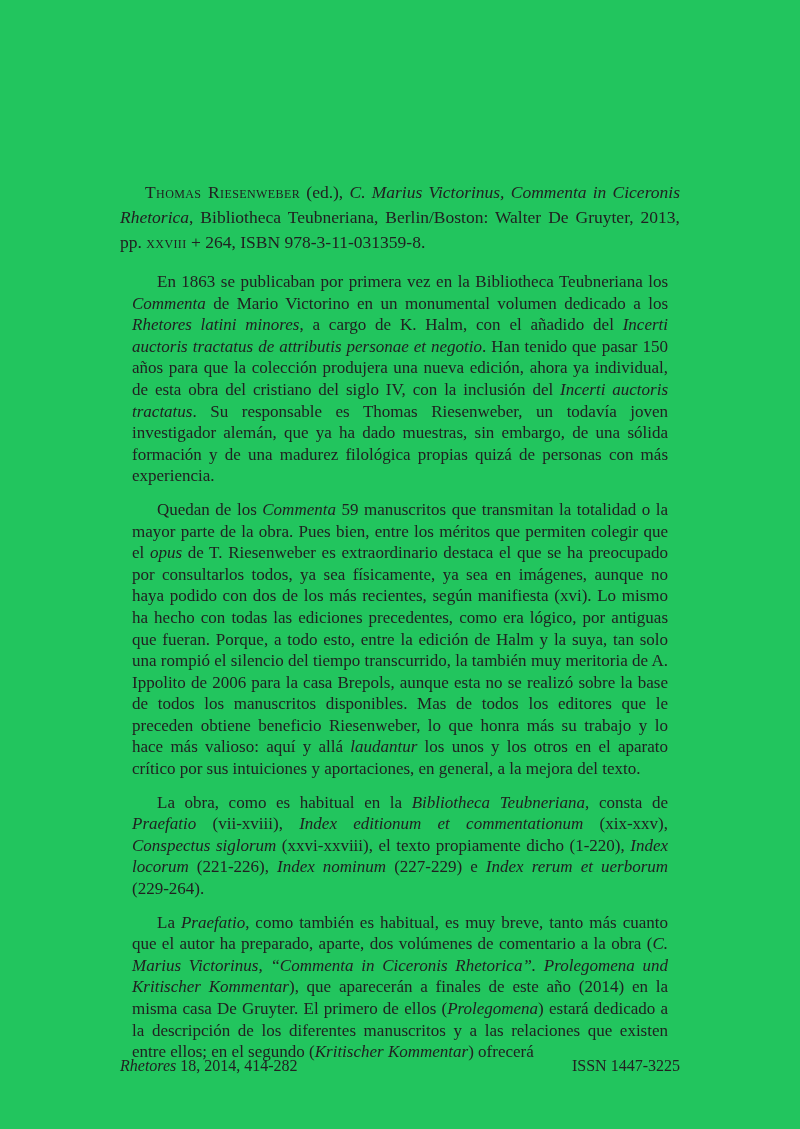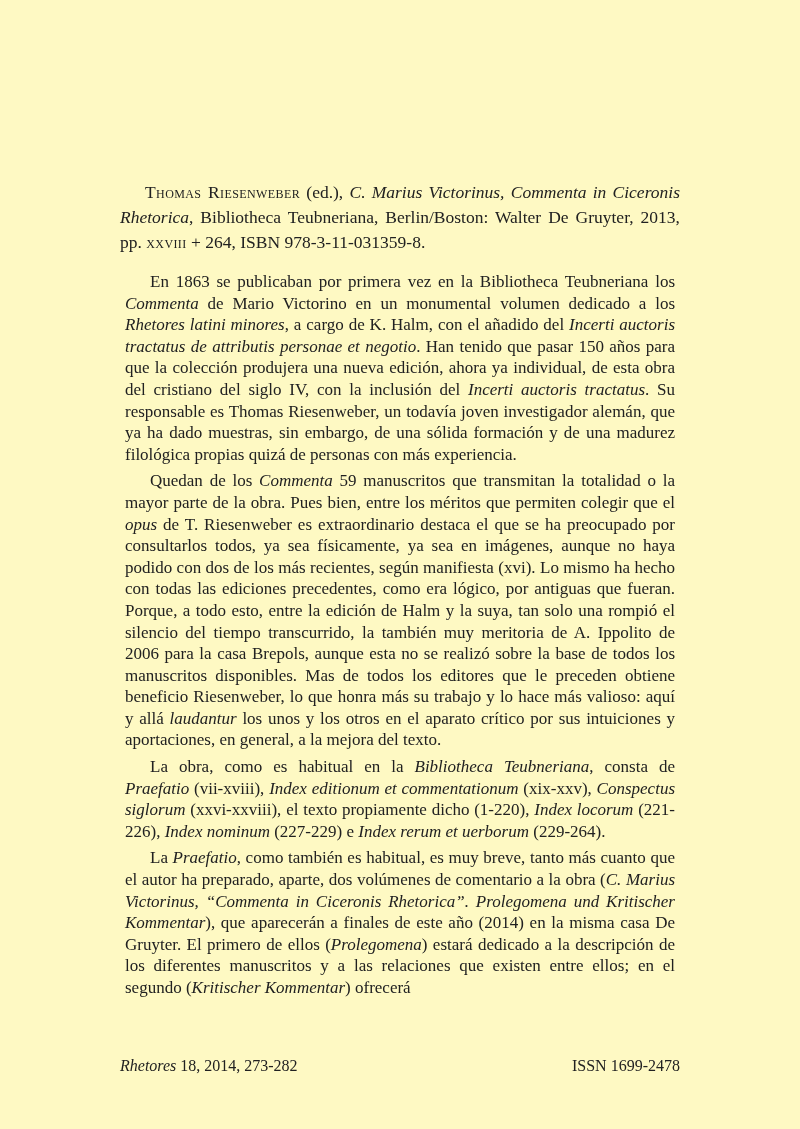--- a/index.html
+++ b/index.html
@@ -11,37 +11,37 @@
     width: 800px;
     height: 1129px;
     position: relative;
     overflow: hidden;
     font-family: "Liberation Serif", "DejaVu Serif", serif;
     color: #212121;
   }
   .page {
     position: absolute;
     inset: 0;
-    background: #fef9c3;
+    background: #22c55e;
   }
   .text-block {
     position: absolute;
     left: 120px;
     width: 560px;
     top: 180px;
   }
   .citation {
     margin: 0 0 16px 0;
     font-size: 17.5px;
     line-height: 25px;
     text-align: justify;
     text-indent: 25px;
   }
   .para {
-    margin: 5px;
+    margin: 12px;
     font-size: 17px;
     line-height: 21.6px;
     text-align: justify;
     text-indent: 25px;
   }
   .run-roman { font-style: normal; }
   .run-italic { font-style: italic; }
   .run-smallcaps { font-variant: small-caps; letter-spacing: 0.4px; }
   .footer {
     position: absolute;
@@ -61,16 +61,16 @@
   <main class="text-block">
     <p class="citation"><span class="run-smallcaps">Thomas Riesenweber</span><span class="run-roman"> (ed.), </span><span class="run-italic">C. Marius Victorinus, Commenta in Ciceronis Rhetorica</span><span class="run-roman">, Bibliotheca Teubneriana, Berlin/Boston: Walter De Gruyter, 2013, pp. </span><span class="run-smallcaps">xxviii</span><span class="run-roman"> + 264, ISBN 978-3-11-031359-8.</span></p>
     <div>
       <p class="para"><span class="run-roman">En 1863 se publicaban por primera vez en la Bibliotheca Teubneriana los </span><span class="run-italic">Commenta</span><span class="run-roman"> de Mario Victorino en un monumental volumen dedicado a los </span><span class="run-italic">Rhetores latini minores</span><span class="run-roman">, a cargo de K. Halm, con el añadido del </span><span class="run-italic">Incerti auctoris tractatus de attributis personae et negotio</span><span class="run-roman">. Han tenido que pasar 150 años para que la colección produjera una nueva edición, ahora ya individual, de esta obra del cristiano del siglo IV, con la inclusión del </span><span class="run-italic">Incerti auctoris tractatus</span><span class="run-roman">. Su responsable es Thomas Riesenweber, un todavía joven investigador alemán, que ya ha dado muestras, sin embargo, de una sólida formación y de una madurez filológica propias quizá de personas con más experiencia.</span></p>
       <p class="para"><span class="run-roman">Quedan de los </span><span class="run-italic">Commenta</span><span class="run-roman"> 59 manuscritos que transmitan la totalidad o la mayor parte de la obra. Pues bien, entre los méritos que permiten colegir que el </span><span class="run-italic">opus</span><span class="run-roman"> de T. Riesenweber es extraordinario destaca el que se ha preocupado por consultarlos todos, ya sea físicamente, ya sea en imágenes, aunque no haya podido con dos de los más recientes, según manifiesta (xvi). Lo mismo ha hecho con todas las ediciones precedentes, como era lógico, por antiguas que fueran. Porque, a todo esto, entre la edición de Halm y la suya, tan solo una rompió el silencio del tiempo transcurrido, la también muy meritoria de A. Ippolito de 2006 para la casa Brepols, aunque esta no se realizó sobre la base de todos los manuscritos disponibles. Mas de todos los editores que le preceden obtiene beneficio Riesenweber, lo que honra más su trabajo y lo hace más valioso: aquí y allá </span><span class="run-italic">laudantur</span><span class="run-roman"> los unos y los otros en el aparato crítico por sus intuiciones y aportaciones, en general, a la mejora del texto.</span></p>
       <p class="para"><span class="run-roman">La obra, como es habitual en la </span><span class="run-italic">Bibliotheca Teubneriana</span><span class="run-roman">, consta de </span><span class="run-italic">Praefatio</span><span class="run-roman"> (vii-xviii), </span><span class="run-italic">Index editionum et commentationum</span><span class="run-roman"> (xix-xxv), </span><span class="run-italic">Conspectus siglorum</span><span class="run-roman"> (xxvi-xxviii), el texto propiamente dicho (1-220), </span><span class="run-italic">Index locorum</span><span class="run-roman"> (221-226), </span><span class="run-italic">Index nominum</span><span class="run-roman"> (227-229) e </span><span class="run-italic">Index rerum et uerborum</span><span class="run-roman"> (229-264).</span></p>
       <p class="para"><span class="run-roman">La </span><span class="run-italic">Praefatio</span><span class="run-roman">, como también es habitual, es muy breve, tanto más cuanto que el autor ha preparado, aparte, dos volúmenes de comentario a la obra (</span><span class="run-italic">C. Marius Victorinus, “Commenta in Ciceronis Rhetorica”. Prolegomena und Kritischer Kommentar</span><span class="run-roman">), que aparecerán a finales de este año (2014) en la misma casa De Gruyter. El primero de ellos (</span><span class="run-italic">Prolegomena</span><span class="run-roman">) estará dedicado a la descripción de los diferentes manuscritos y a las relaciones que existen entre ellos; en el segundo (</span><span class="run-italic">Kritischer Kommentar</span><span class="run-roman">) ofrecerá</span></p>
     </div>
   </main>
   <footer class="footer">
-    <span><span class="run-italic">Rhetores</span><span class="run-roman"> 18, 2014, 273-282</span></span>
-    <span>ISSN 1699-2478</span>
+    <span><span class="run-italic">Rhetores</span><span class="run-roman"> 18, 2014, 414-282</span></span>
+    <span>ISSN 1447-3225</span>
   </footer>
 </div>
 
 </body></html>

